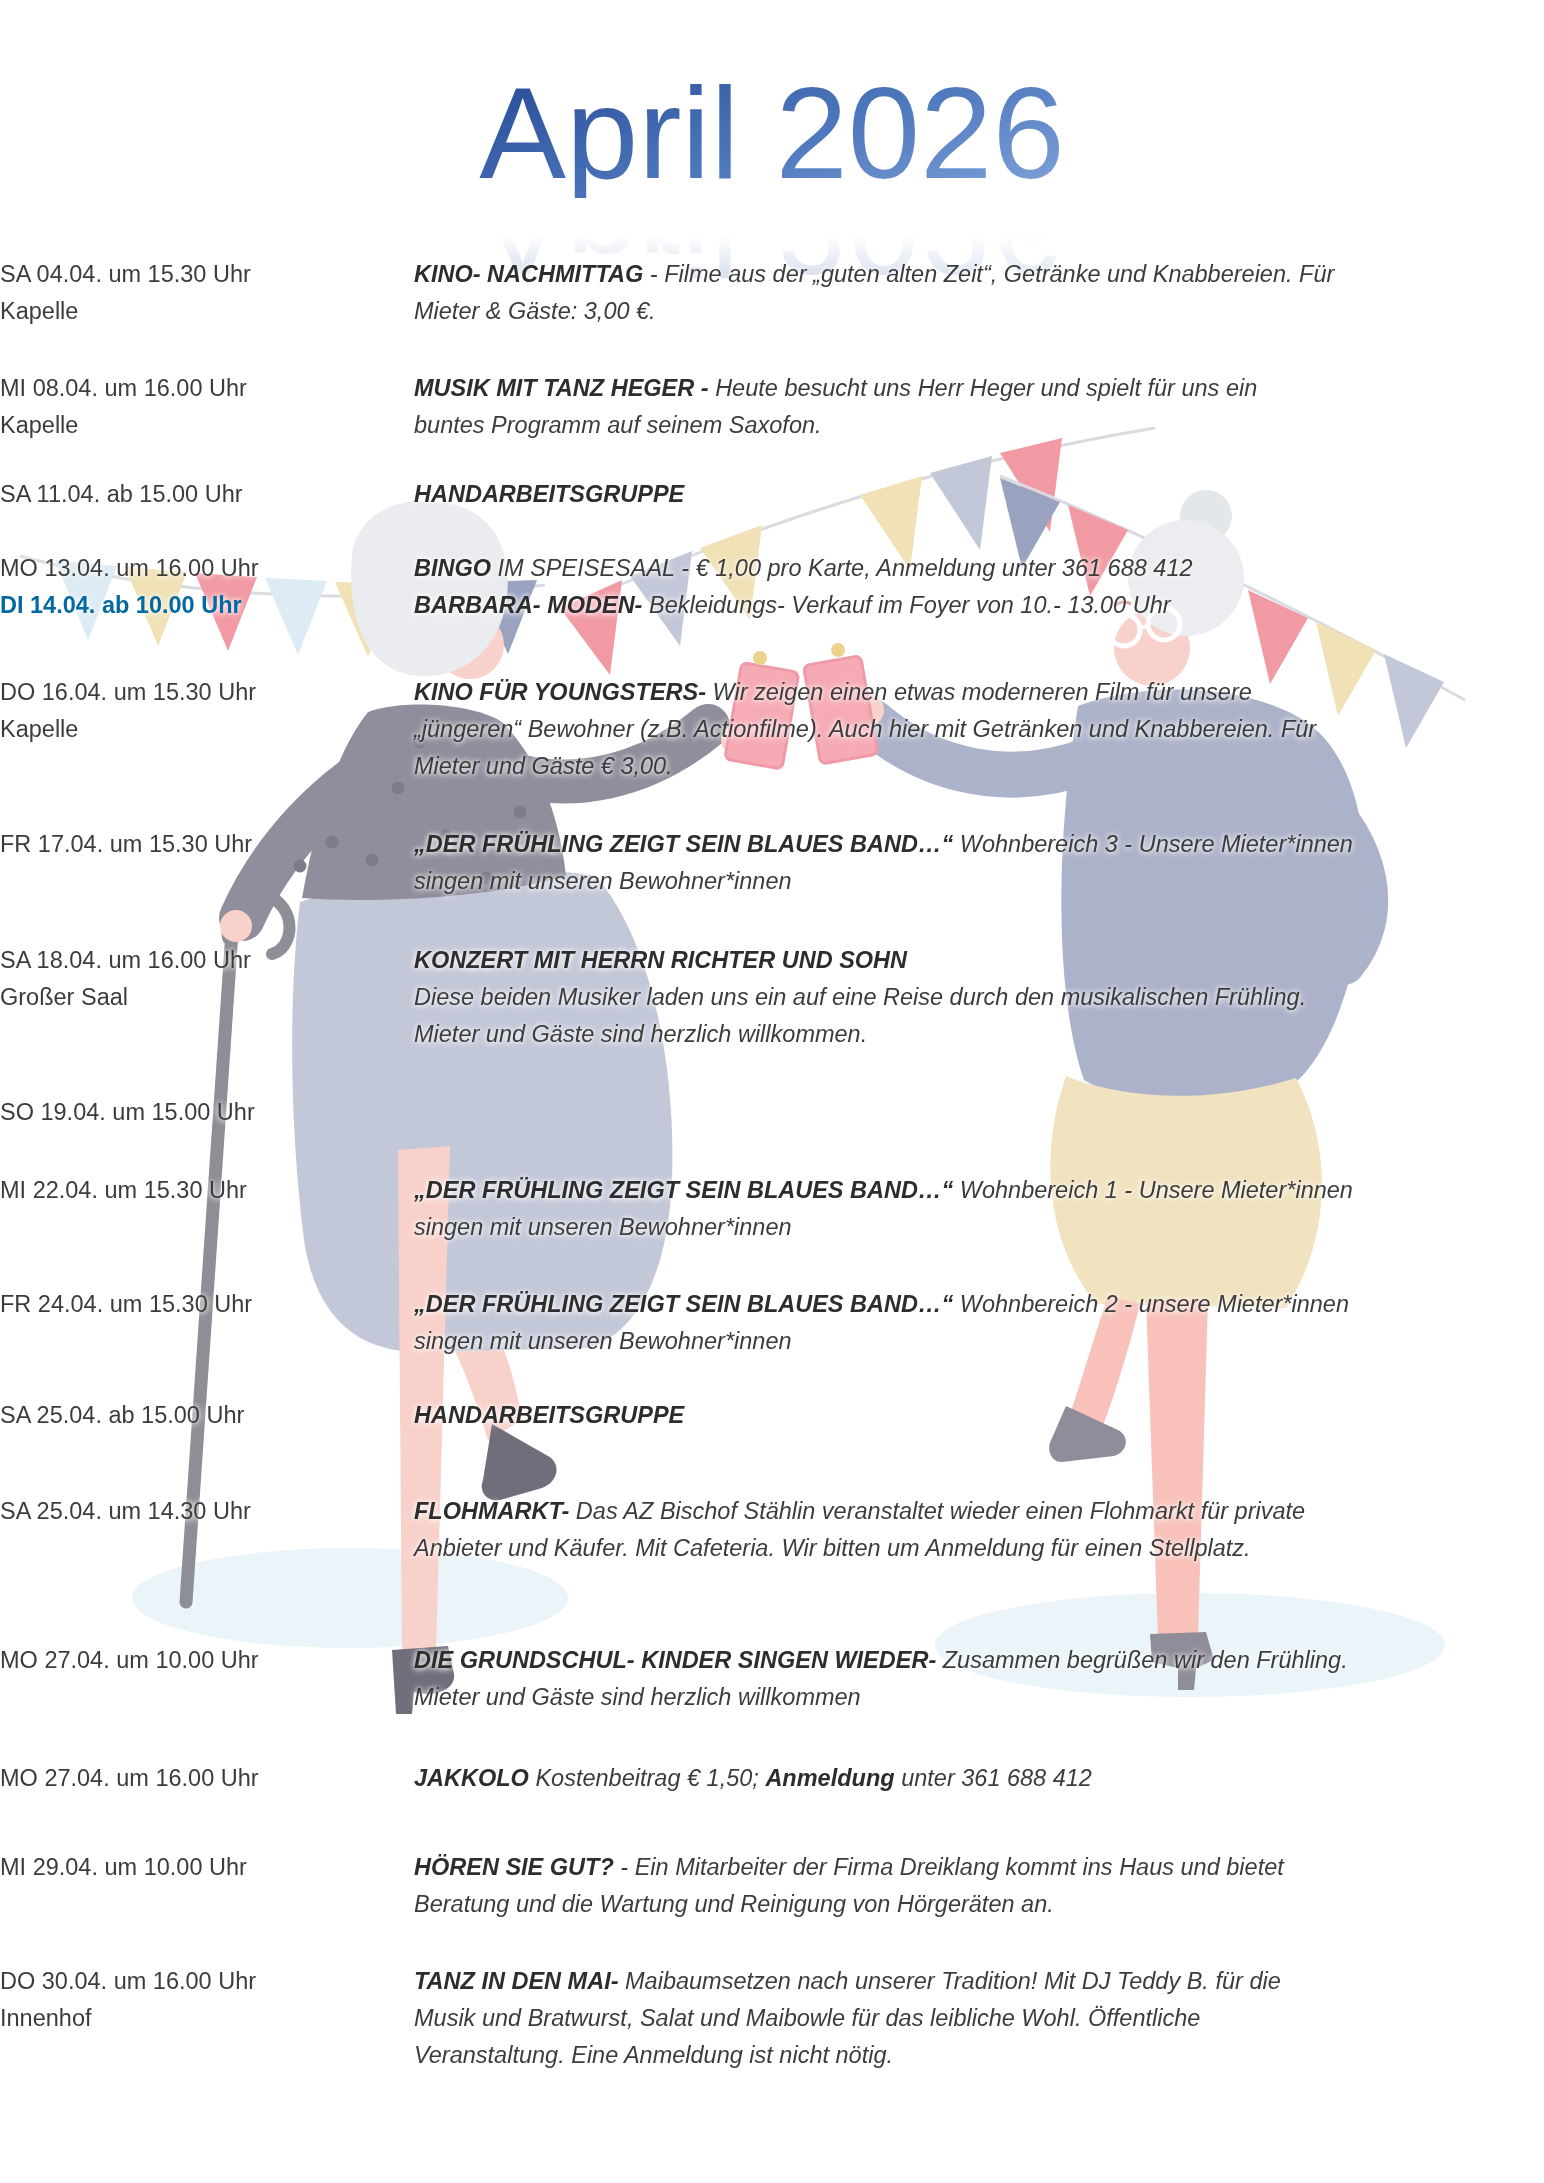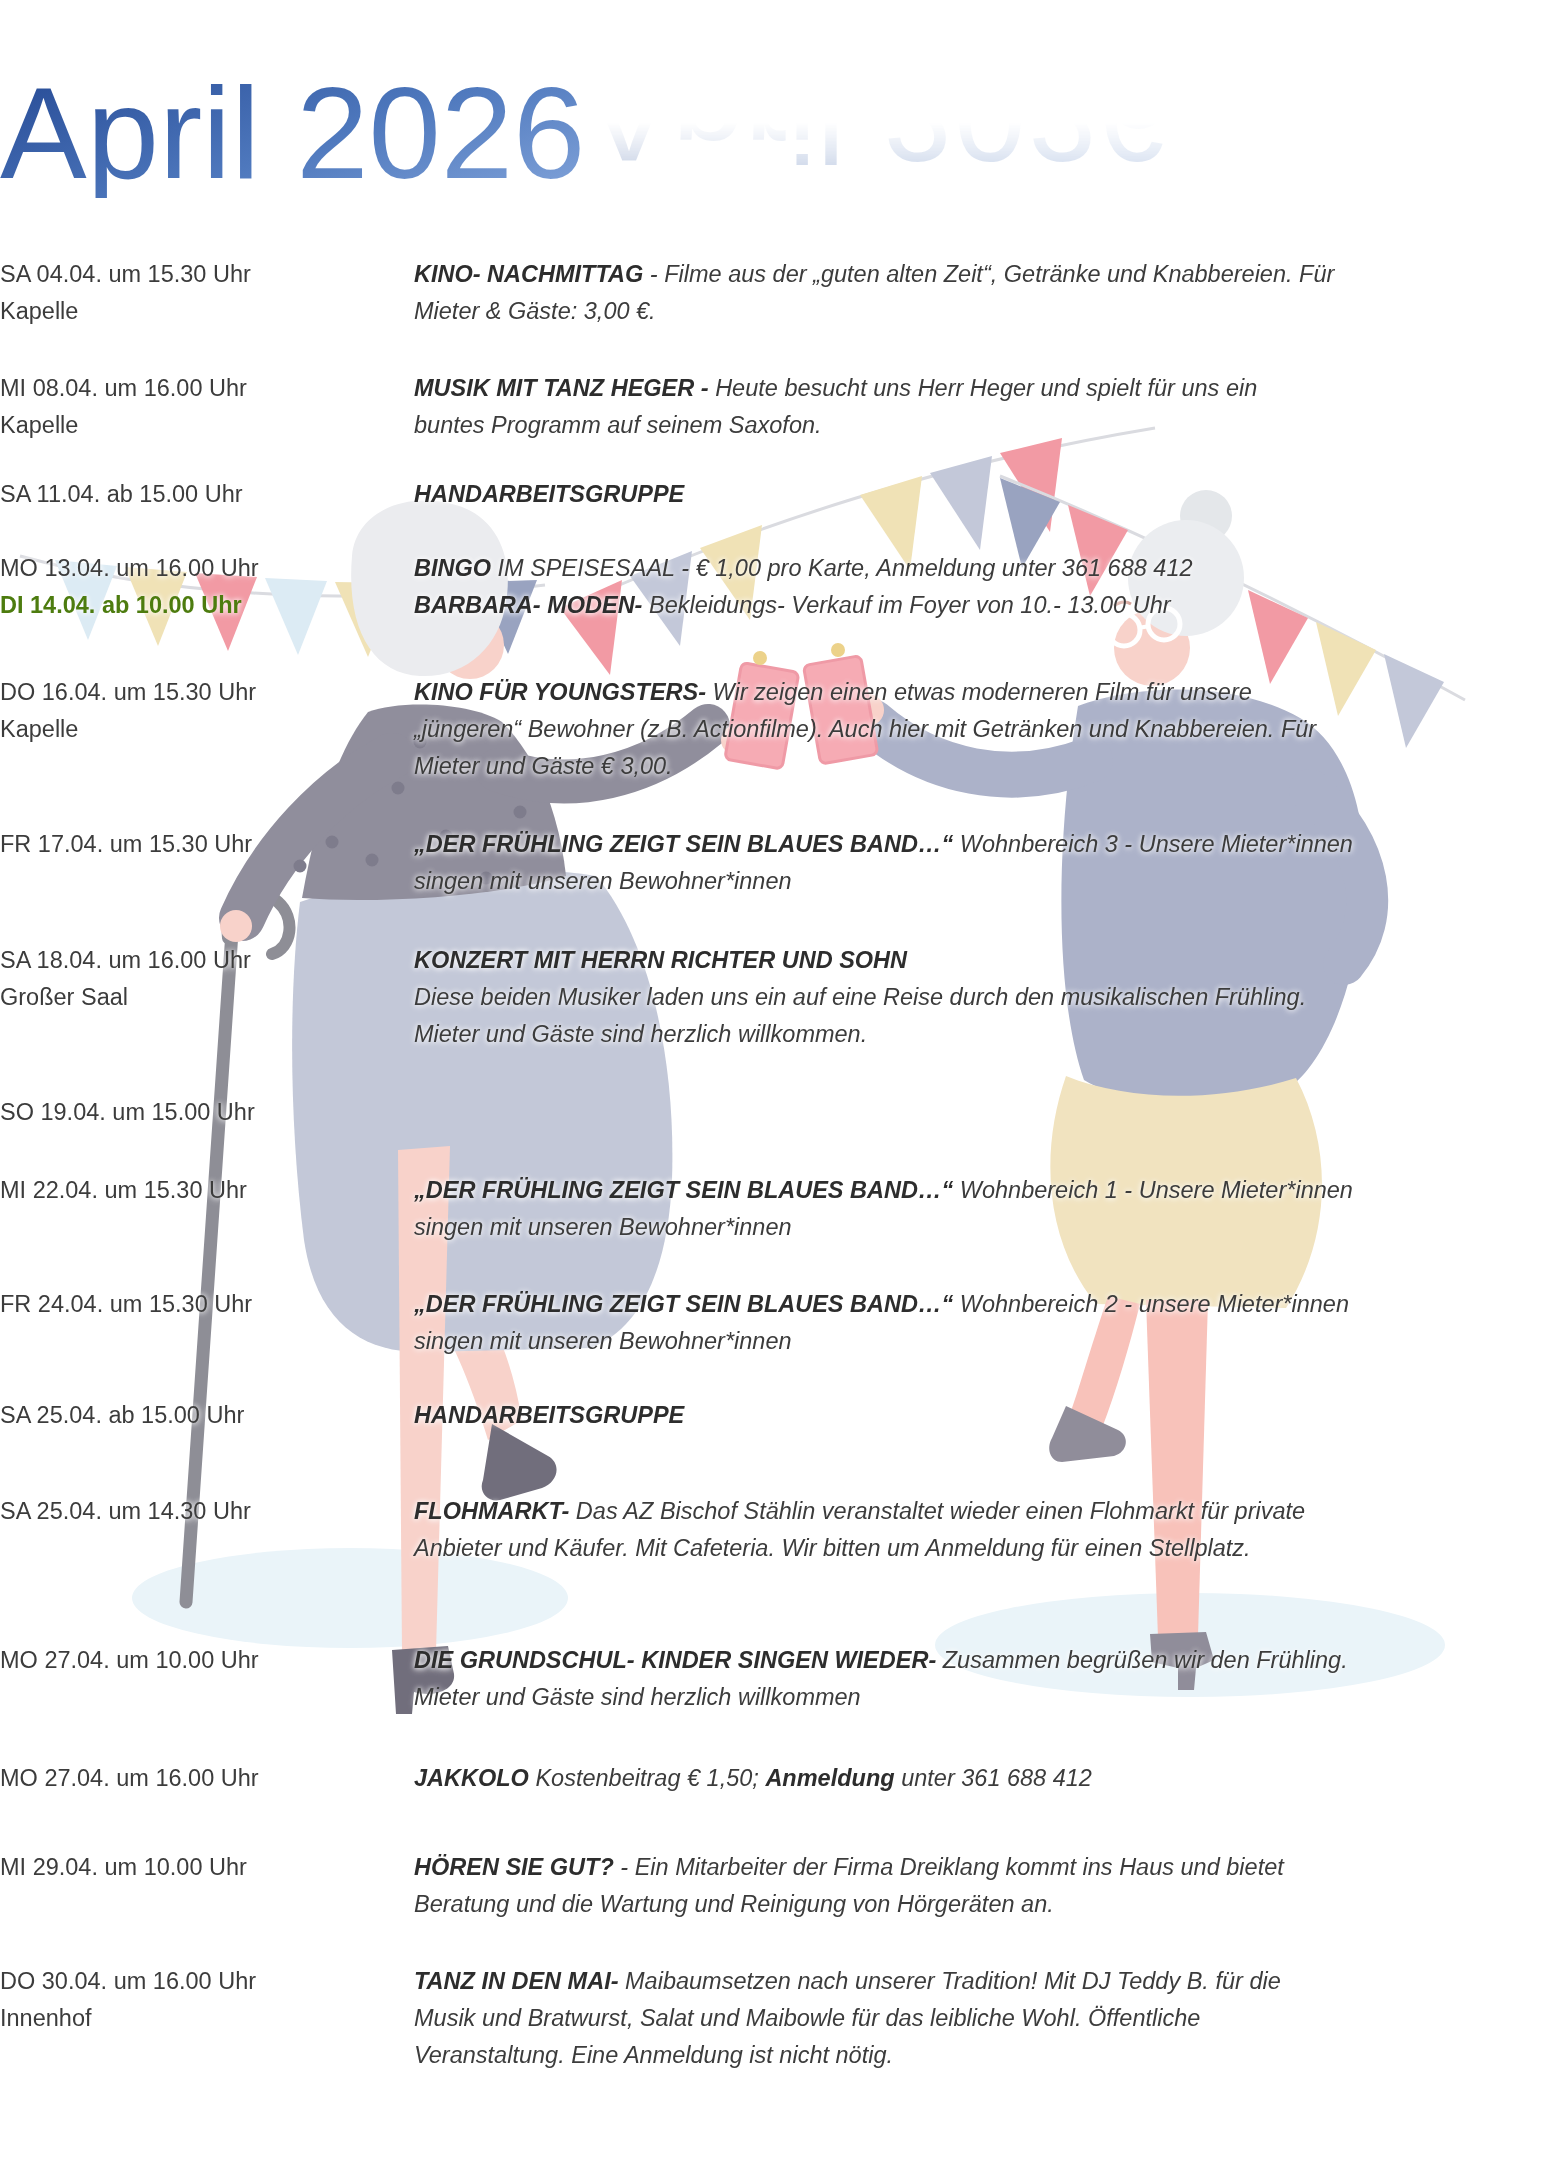--- a/index.html
+++ b/index.html
@@ -1,33 +1,33 @@
 <!DOCTYPE html>
 <html lang="de"><head>
 <meta charset="utf-8">
 <style>
   html,body{margin:0;padding:0;background:#ffffff;}
   .page{position:relative;width:1544px;height:2183px;background:#ffffff;overflow:hidden;
         font-family:"Liberation Sans",sans-serif;color:#3c3c3c;}
   .bg-art{position:absolute;left:0;top:0;width:1544px;height:2183px;}
   
-  .title-wrap{position:absolute;top:68px;left:0;width:1544px;display:flex;flex-direction:row;align-items:center;}
+  .title-wrap{position:absolute;top:68px;left:0;width:1544px;display:flex;flex-direction:column;align-items:center;}
   .title-main,.title-reflect{
     font-size:130px;line-height:1;font-weight:400;white-space:nowrap;
     background:linear-gradient(160deg,#2b509a 8%,#4e78bd 55%,#82a4da 100%);
     -webkit-background-clip:text;background-clip:text;color:transparent;}
   .title-reflect{transform:scaleY(-1);margin-top:-34px;opacity:.5;filter:blur(.6px);
     -webkit-mask-image:linear-gradient(to bottom,rgba(0,0,0,.6) 0%,rgba(0,0,0,0) 45%);
             mask-image:linear-gradient(to bottom,rgba(0,0,0,.6) 0%,rgba(0,0,0,0) 45%);}
   
   .rows{position:absolute;top:256px;left:0;width:1544px;}
   .row{display:flex;font-size:23.5px;line-height:37px;
        text-shadow:0 0 5px rgba(255,255,255,.95),0 1px 7px rgba(255,255,255,.85);}
   .dt{flex:none;width:414px;}
-  .dt.bold{font-weight:bold;color:#4d7c0f;}
+  .dt.bold{font-weight:bold;color:#0369a1;}
   .desc{flex:none;width:1078px;white-space:pre-wrap;font-style:italic;}
   .ttl{font-weight:bold;color:#2d2d2d;}
   .block{display:block;}
 </style>
 </head>
 <body>
 
 <div class="page">
 
   <svg class="bg-art" viewBox="0 0 1544 2183" aria-hidden="true">

